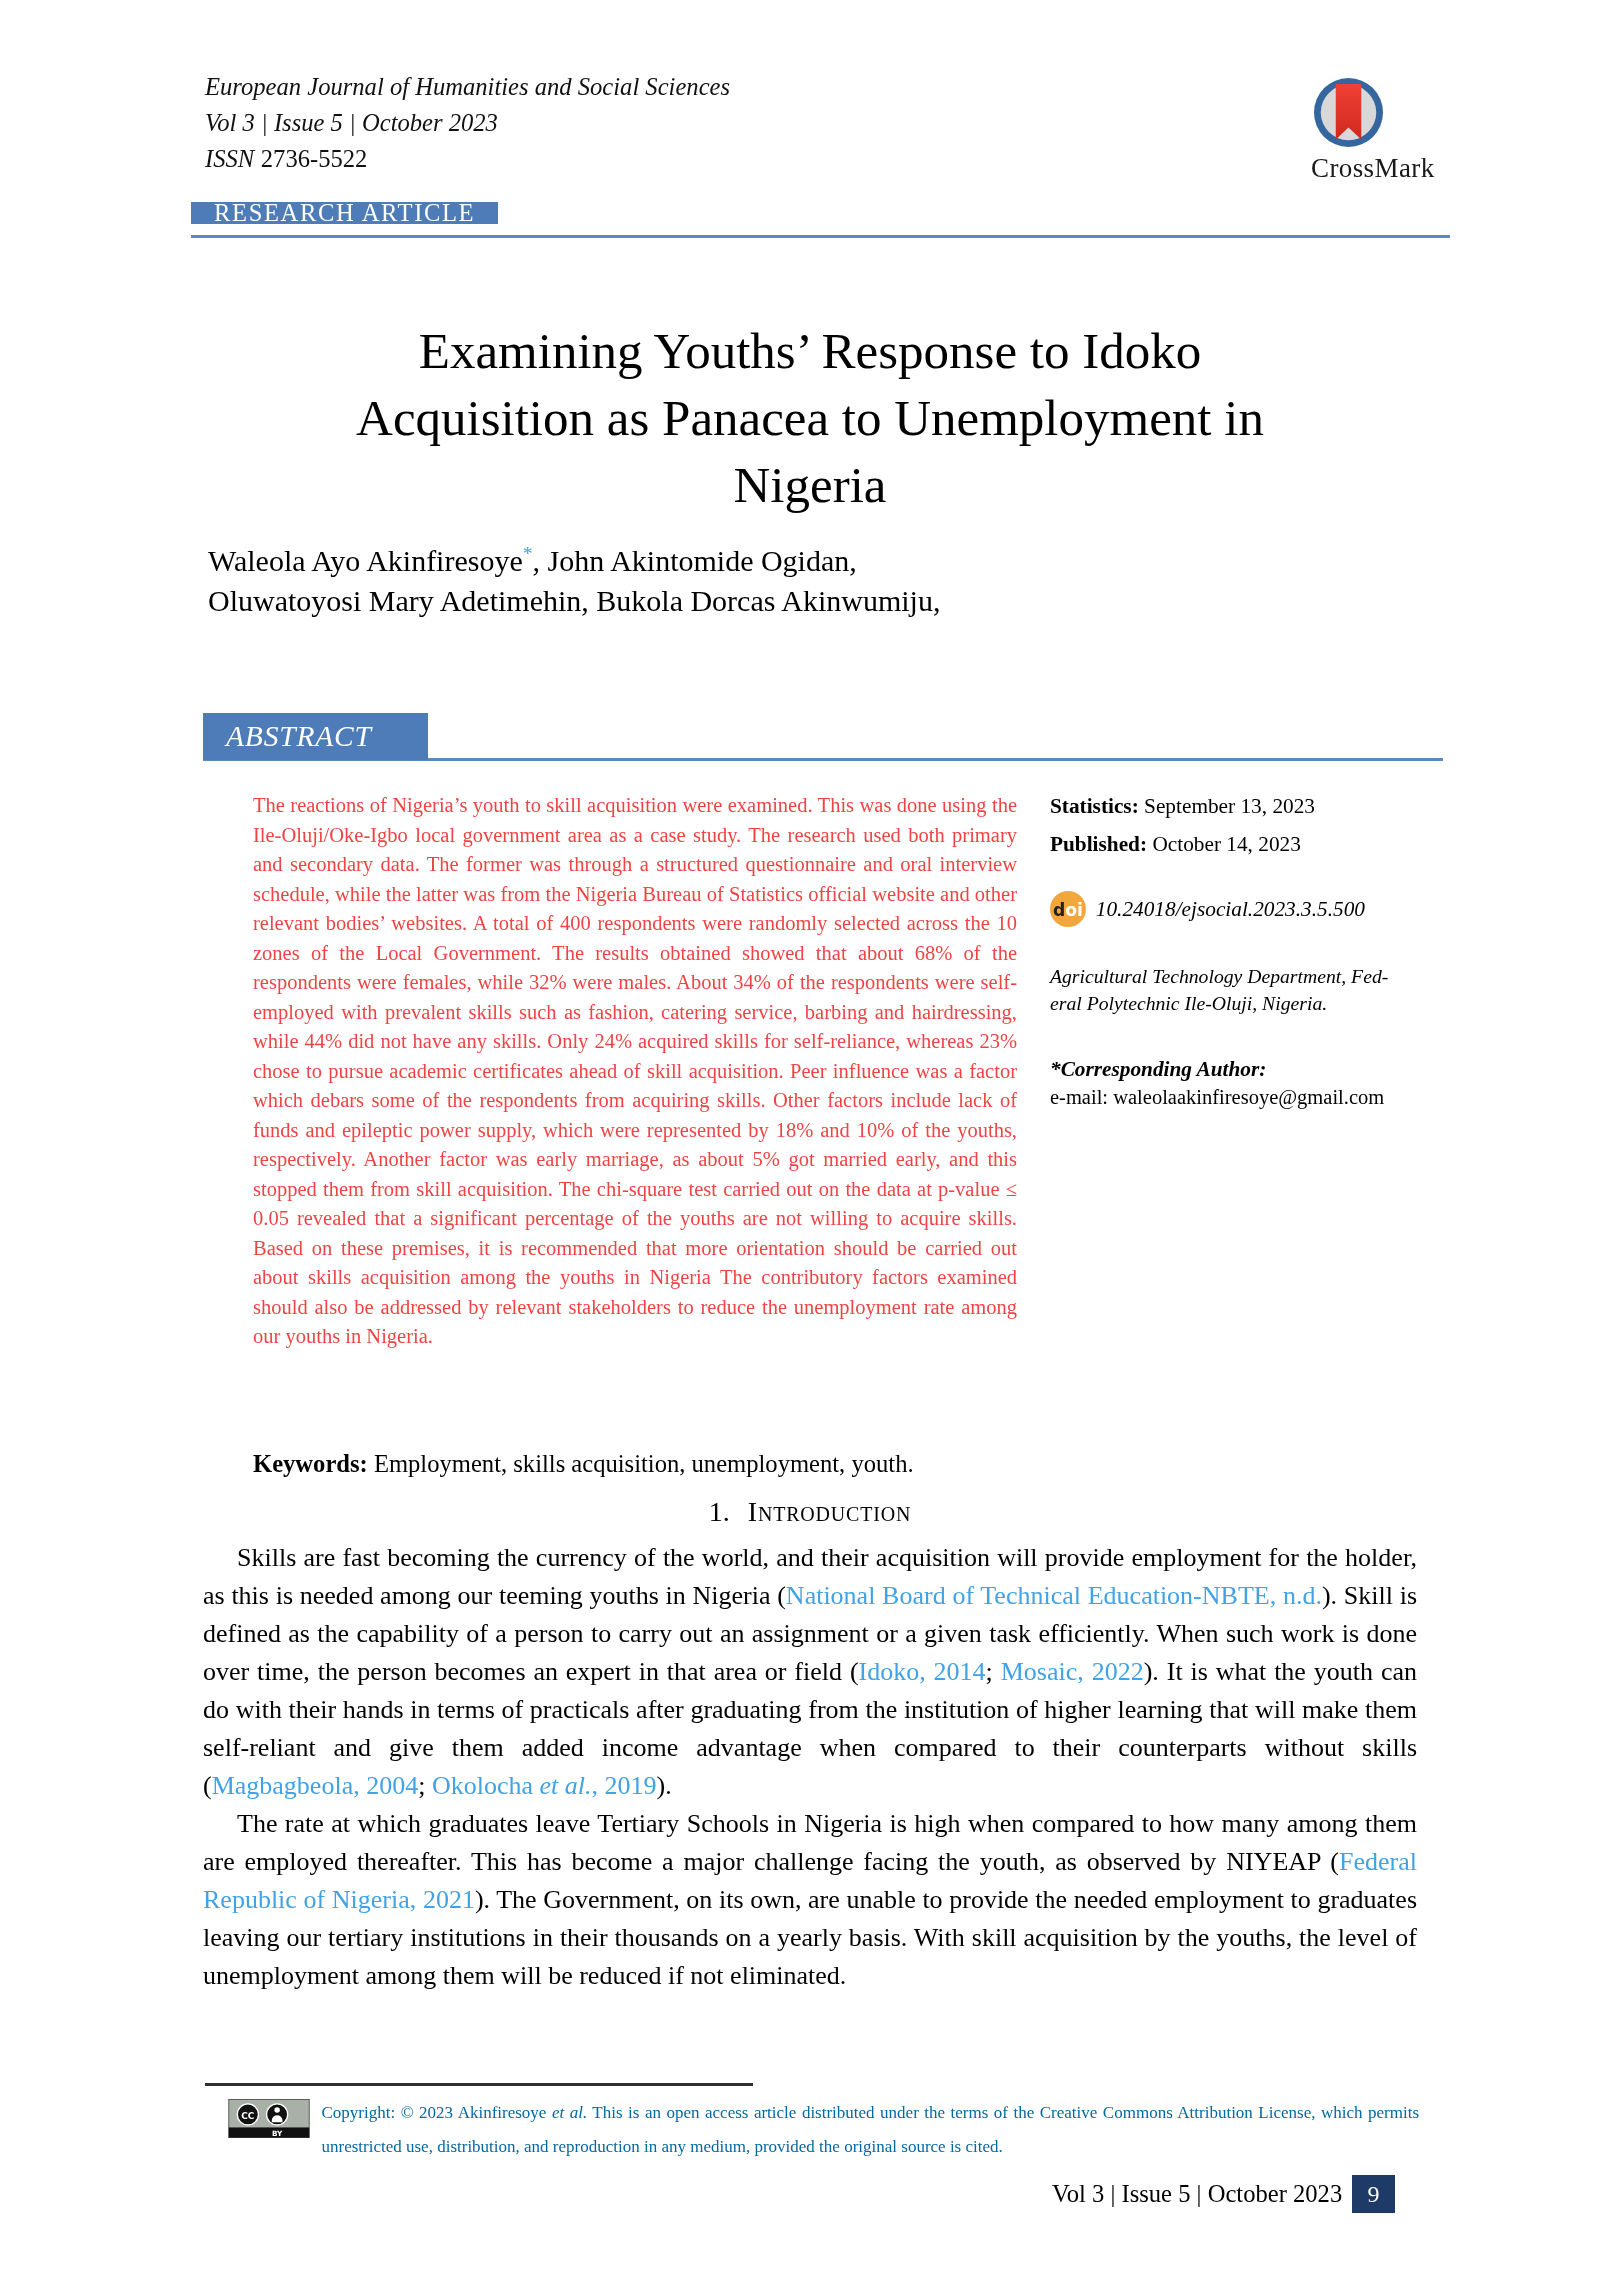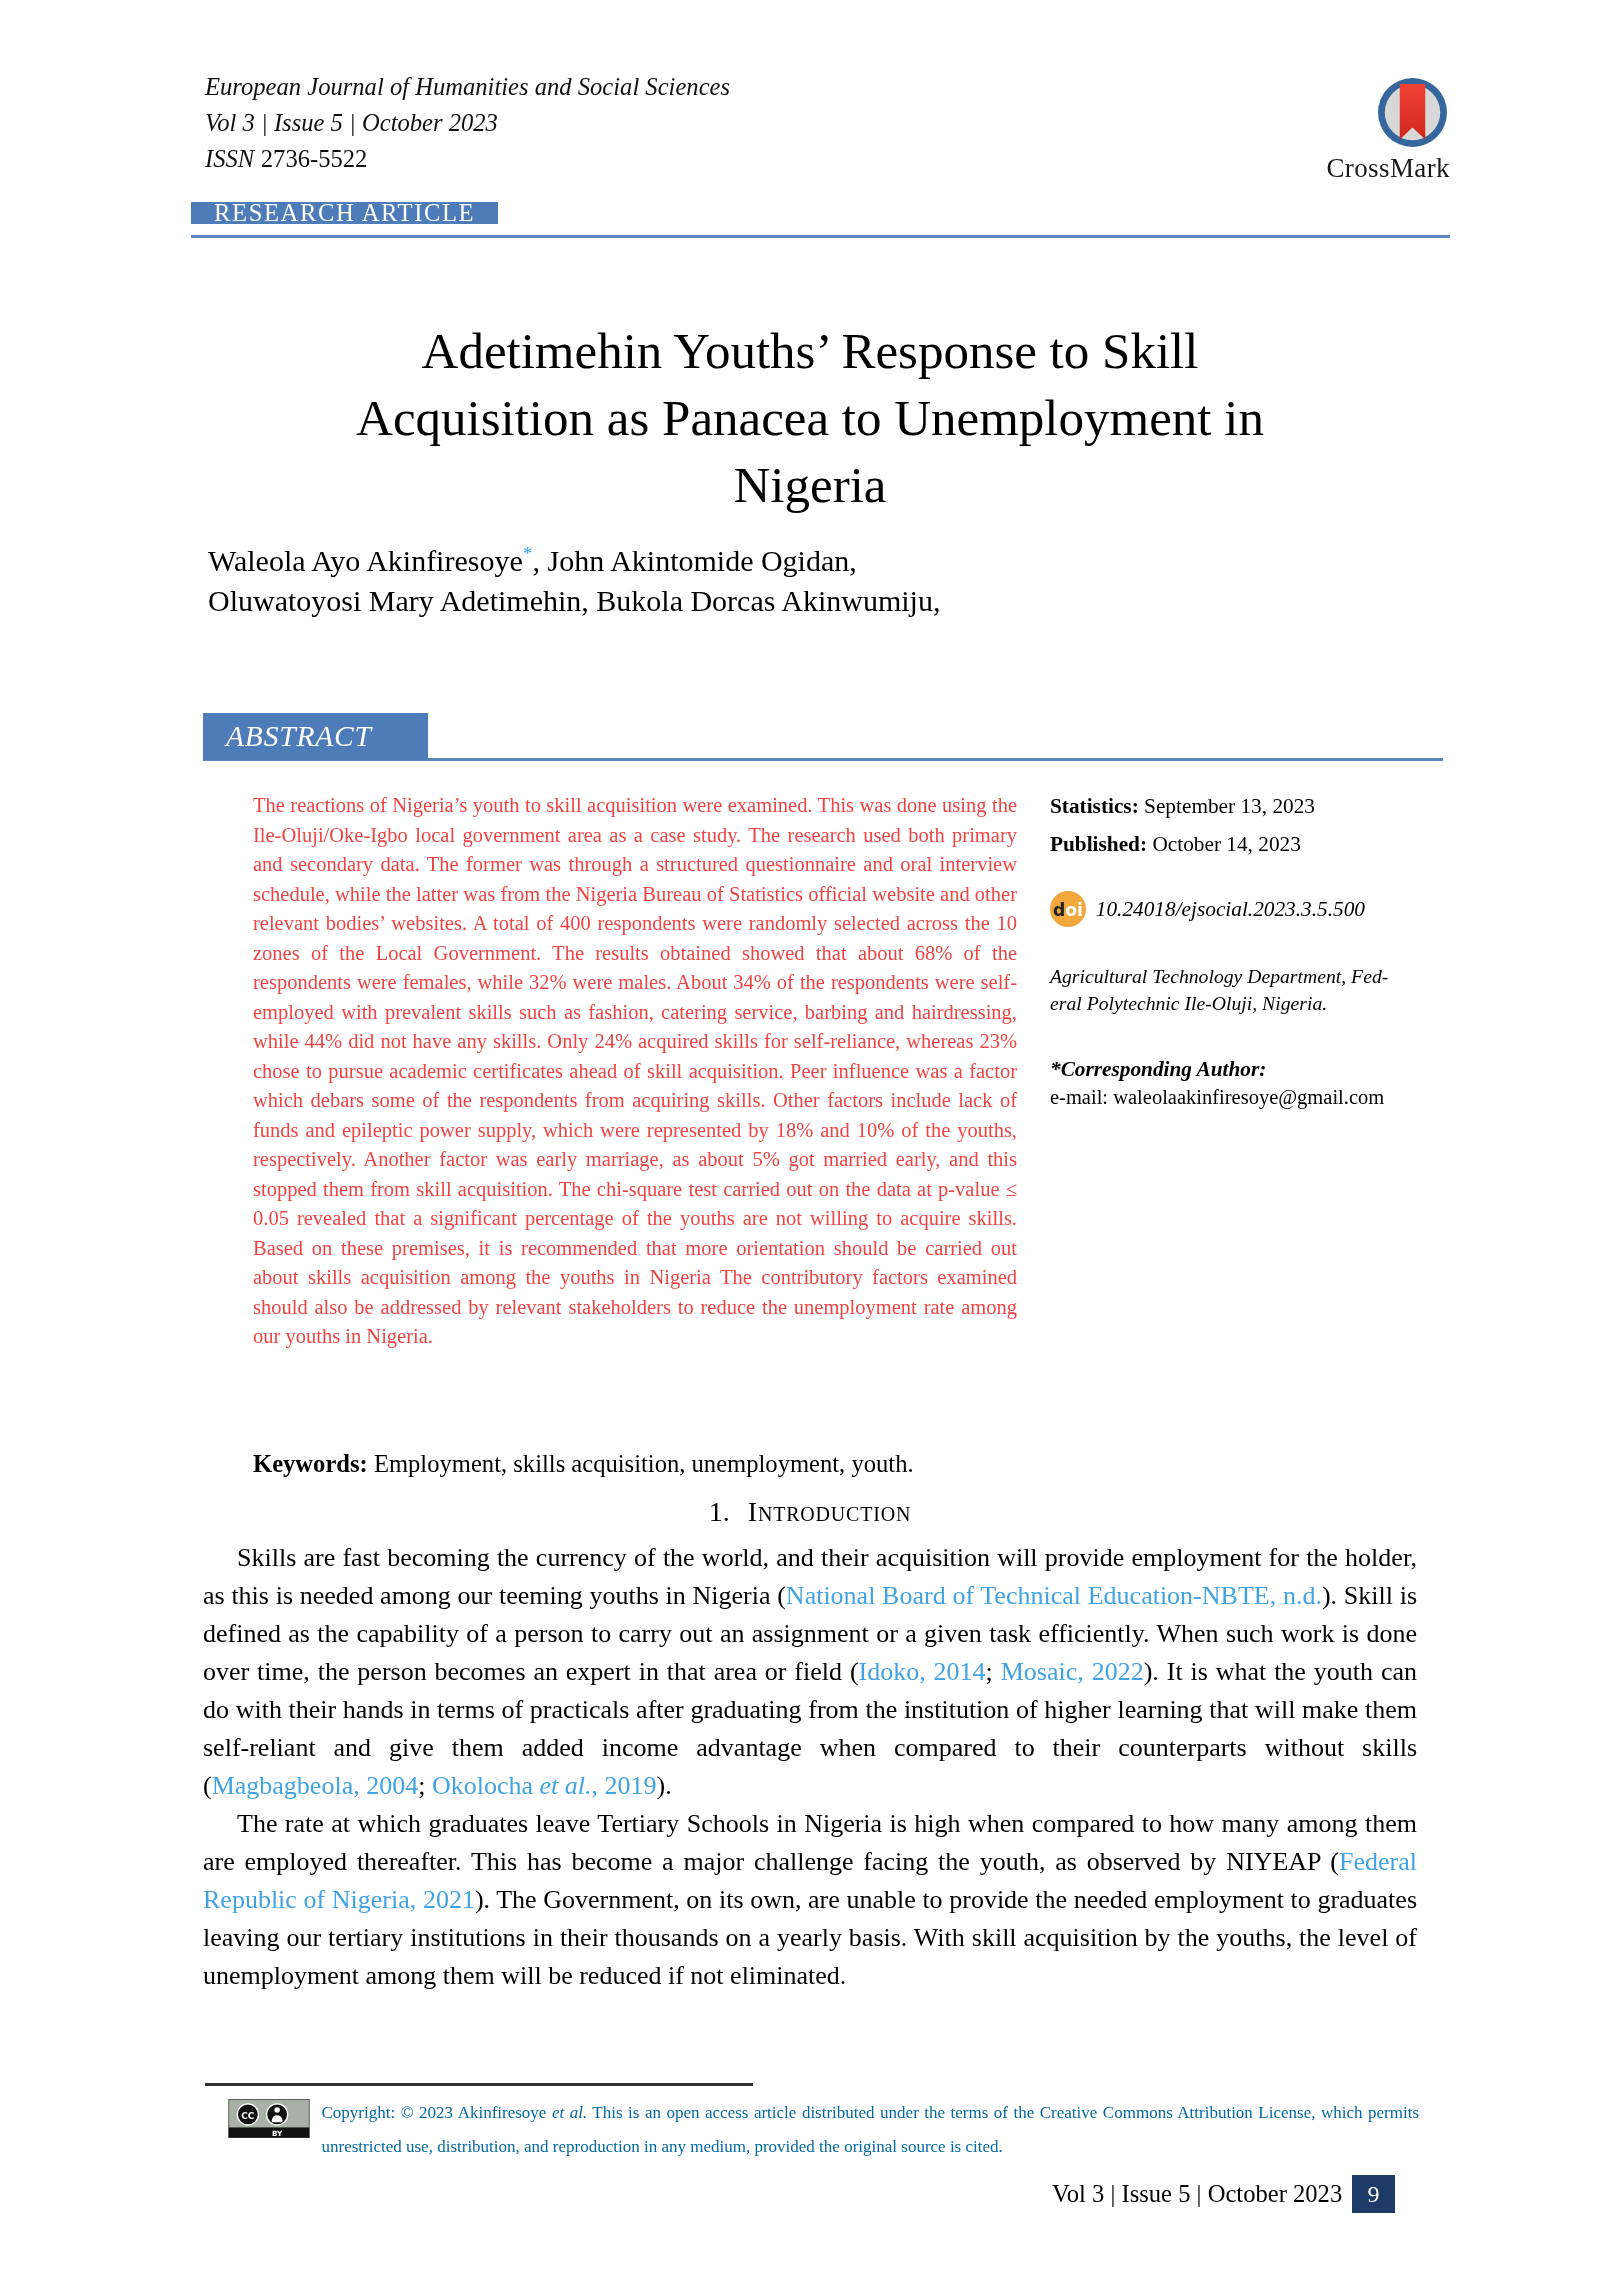--- a/index.html
+++ b/index.html
@@ -5,21 +5,21 @@
   html,body{margin:0;padding:0;background:#ffffff;}
   .page{position:relative;width:1621px;height:2295px;background:#fff;margin:0 auto;
         font-family:"Liberation Serif","DejaVu Serif",serif;color:#111;overflow:hidden;}
   .italic{font-style:italic;}
   .bold{font-weight:bold;}
 
   
   .journal-header{position:absolute;left:205px;top:69px;font-size:24.6px;line-height:36px;font-style:italic;}
   .journal-header .issn-num{font-style:normal;margin-left:6.6px;}
 
-  .crossmark{position:absolute;left:1311px;top:75px;width:139px;display:flex;flex-direction:column;align-items:flex-end;gap:3.3px;cursor:pointer;}
+  .crossmark{position:absolute;left:1311px;top:75px;width:139px;display:flex;flex-direction:column;align-items:flex-start;gap:3.3px;cursor:pointer;}
   .crossmark-label{font-size:27px;color:#1a1a1a;letter-spacing:0.4px;}
 
   .header-rule{position:absolute;left:191px;top:235px;width:1259px;height:2.5px;background:#5c88c0;z-index:0;}
   .research-badge{position:absolute;left:191px;top:202px;height:22px;z-index:1;background:#4d7cb8;color:#fff;
       display:flex;align-items:center;padding:0 23px;font-size:24.6px;letter-spacing:1.6px;}
 
   
   .title{position:absolute;left:203px;top:318px;width:1214px;margin:0;text-align:center;
          font-size:51px;line-height:67px;font-weight:normal;color:#000;}
   .authors{position:absolute;left:208px;top:541px;width:1214px;font-size:30px;line-height:40px;color:#000;}
@@ -79,21 +79,21 @@
       <circle cx="50" cy="50" r="37" fill="#d8d8d8"></circle>
       <path d="M33 12 h34 v74 l-17 -16 -17 16 z" fill="url(#cmred)"></path>
     </svg>
     <div class="crossmark-label">CrossMark</div>
   </div>
 
   <div class="header-rule"></div>
   <div class="research-badge">RESEARCH ARTICLE</div>
 
   <h1 class="title">
-    <span style="display:block">Adetimehin Youths’ Response to Skill</span>
+    <span style="display:block">Examining Youths’ Response to Idoko</span>
     <span style="display:block">Acquisition as Panacea to Unemployment in</span>
     <span style="display:block">Nigeria</span>
   </h1>
 
   <div class="authors">
     <span style="display:block"><span>Waleola Ayo Akinfiresoye</span><span class="author-mark">*</span><span>, John Akintomide Ogidan,</span></span>
     <span style="display:block">Oluwatoyosi Mary Adetimehin, Bukola Dorcas  Akinwumiju,</span>
   </div>
 
   <div class="abstract-rule"></div>

